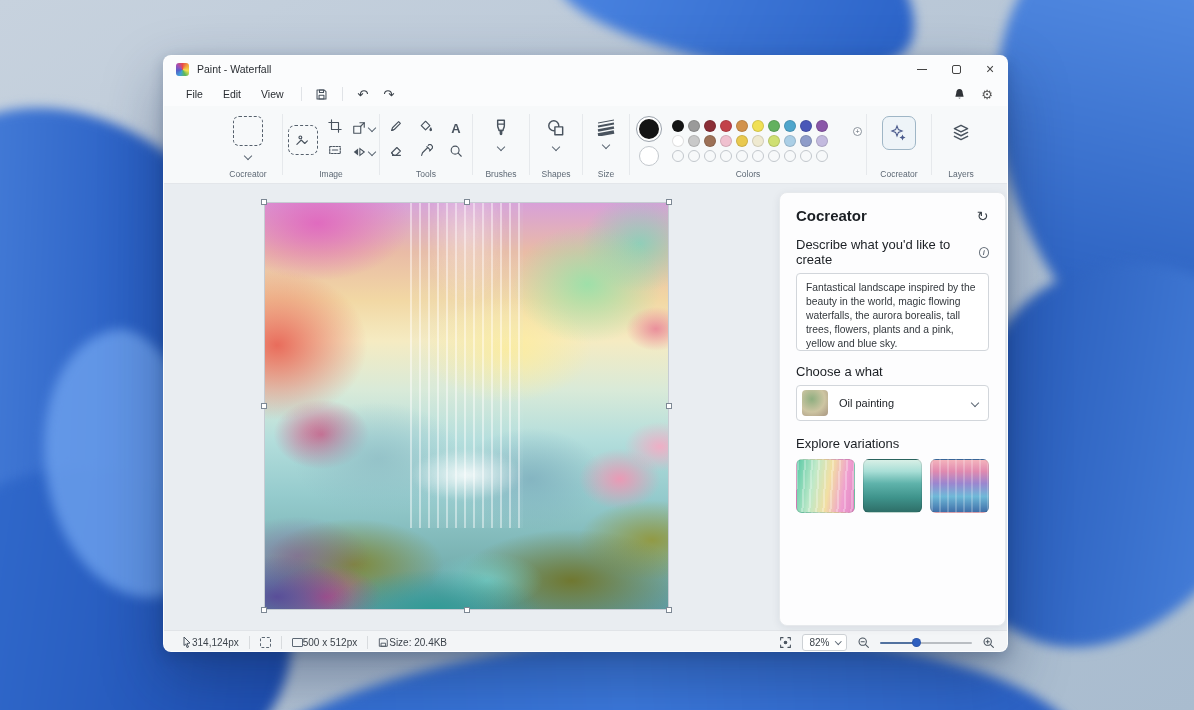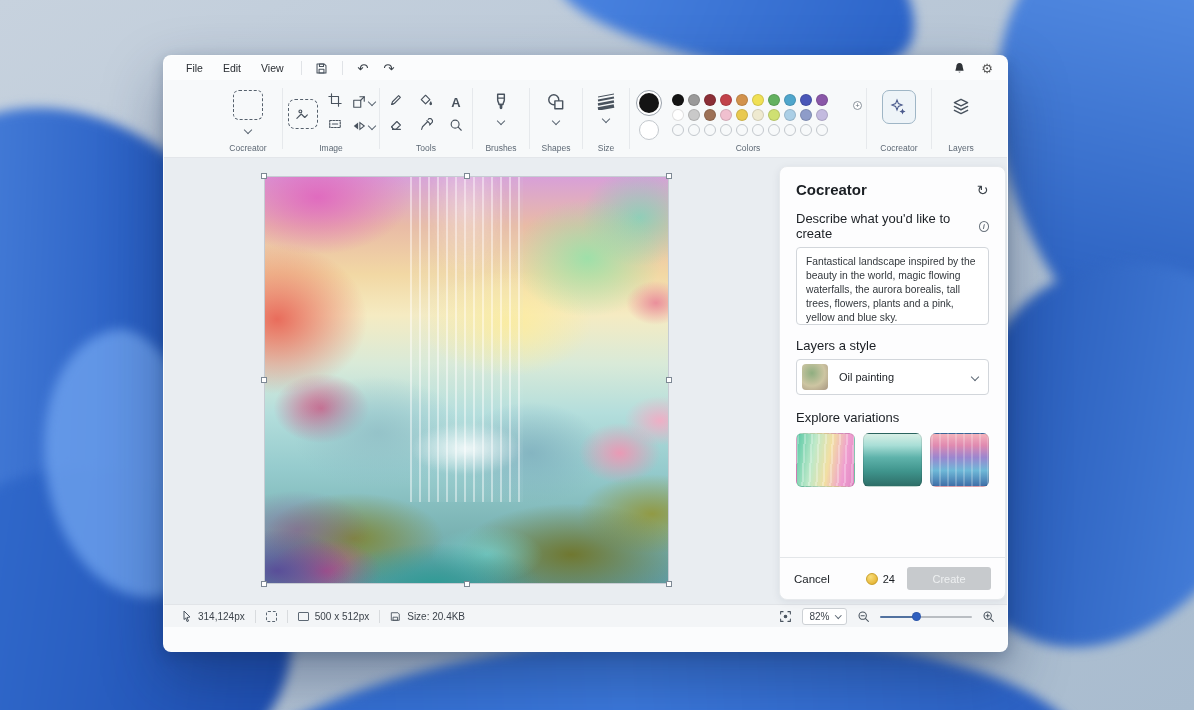--- a/index.html
+++ b/index.html
@@ -154,21 +154,21 @@
     display:flex; align-items:center; padding:0 14px; }
   .cancel-lnk { font-size:11.5px; color:#1b1f24; }
   .credits { margin-left:auto; display:flex; align-items:center; gap:5px; font-size:11px; color:#1b1f24; }
   .coin { width:12px; height:12px; border-radius:50%; background:radial-gradient(circle at 35% 30%,#f8dd7a,#e8b93c 70%,#c9941f); border:1px solid #caa12c; }
   .create-btn { margin-left:12px; width:84px; height:23px; border-radius:3px; background:#c7cacd; color:#eef0f1;
     font-size:11px; display:flex; align-items:center; justify-content:center; border:none; }
 
   
   .statusbar { height:23px; background:#f3f5f7; border-top:1px solid #e1e4e8; display:flex; align-items:center;
     padding:0 12px; font-size:10px; color:#3c434b; }
-  .sb-item { display:flex; align-items:center; gap:6px; padding:0 6px; }
+  .sb-item { display:flex; align-items:center; padding:0 6px; }
   .vsep { width:1px; height:13px; background:#d8dbde; margin:0 4px; }
   .sb-right { margin-left:auto; display:flex; align-items:center; gap:10px; }
   .zoom-box { height:17px; border:1px solid #cdd1d5; border-radius:3px; background:#fff; display:flex; align-items:center;
     gap:6px; padding:0 6px; font-size:10px; }
   .zoom-box .chev { width:4.5px; height:4.5px; margin-top:-2px; }
   .slider { position:relative; width:92px; height:10px; }
   .slider .track-l { position:absolute; left:0; top:4.5px; width:40%; height:2px; background:#51719f; border-radius:2px; }
   .slider .track-r { position:absolute; right:0; top:4.5px; width:60%; height:2px; background:#b9bdc2; border-radius:2px; }
   .slider .thumb { position:absolute; left:calc(40% - 5px); top:0.5px; width:9px; height:9px; border-radius:50%; background:#2f5fbf; }
   .sb-dash { width:11px; height:11px; border:1.2px dashed #5d6874; border-radius:2px; }
@@ -180,20 +180,35 @@
 <div class="petal p4"></div>
 <div class="petal p5"></div>
 <div class="petal p7"></div>
 <div class="petal p1"></div>
 <div class="petal p2"></div>
 <div class="petal p3"></div>
 <div class="petal p6"></div>
 
 <div class="window">
 
+  <div class="titlebar">
+    <span class="app-icon"></span>
+    <span class="title-text">Paint - Waterfall</span>
+    <div class="win-controls">
+      <div class="win-btn">
+          <span class="min-glyph"></span>
+        </div>
+      <div class="win-btn">
+          <span class="max-glyph"></span>
+        </div>
+      <div class="win-btn" style="font-size:14px;">
+          <span>×</span>
+        </div>
+    </div>
+  </div>
 
   <div class="menubar">
     <span class="menu-item">File</span>
     <span class="menu-item">Edit</span>
     <span class="menu-item">View</span>
     <span class="mb-sep"></span>
     <span class="mb-icon">
       <svg width="13" height="13" viewBox="0 0 16 16" class="icon-stroke">
         <path d="M2.5 2.5 h9 l2 2 v9 h-11 z"></path>
           <rect x="5" y="9" width="6" height="4.5"></rect>
@@ -433,39 +448,31 @@
     <div class="panel">
       <div class="panel-head">
         <span class="panel-title">Cocreator</span>
         <span class="history-btn"><span>↺</span></span>
       </div>
       <div class="desc-row">
         <span class="lbl">Describe what you'd like to create</span>
         <span class="info-dot">i</span>
       </div>
       <div class="prompt-box">Fantastical landscape inspired by the beauty in the world, magic flowing waterfalls, the aurora borealis, tall trees, flowers, plants and a pink, yellow and blue sky.</div>
-      <div class="lbl style-lbl">Layers a style</div>
+      <div class="lbl style-lbl">Choose a what</div>
       <div class="dropdown">
         <span class="style-thumb"></span>
         <span class="dd-text">Oil painting</span>
         <span class="chev dd-chev"></span>
       </div>
       <div class="lbl var-lbl">Explore variations</div>
       <div class="thumbs">
         <span class="thumb v1"></span>
         <span class="thumb v2"></span>
         <span class="thumb v3"></span>
-      </div>
-      <div class="panel-footer">
-        <span class="cancel-lnk">Cancel</span>
-        <span class="credits">
-          <span class="coin"></span>
-          <span>24</span>
-        </span>
-        <button class="create-btn">Create</button>
       </div>
     </div>
   </div>
 
   <div class="statusbar">
     <span class="sb-item">
       <svg width="10" height="12" viewBox="0 0 10 12">
         <path d="M2 1 L8 7 L5 7.5 L6.5 11 L5 11.5 L3.8 8 L2 9.5 Z" fill="none" stroke="#49535e" stroke-width="1"></path>
       </svg>
       <span>314,124px</span>

